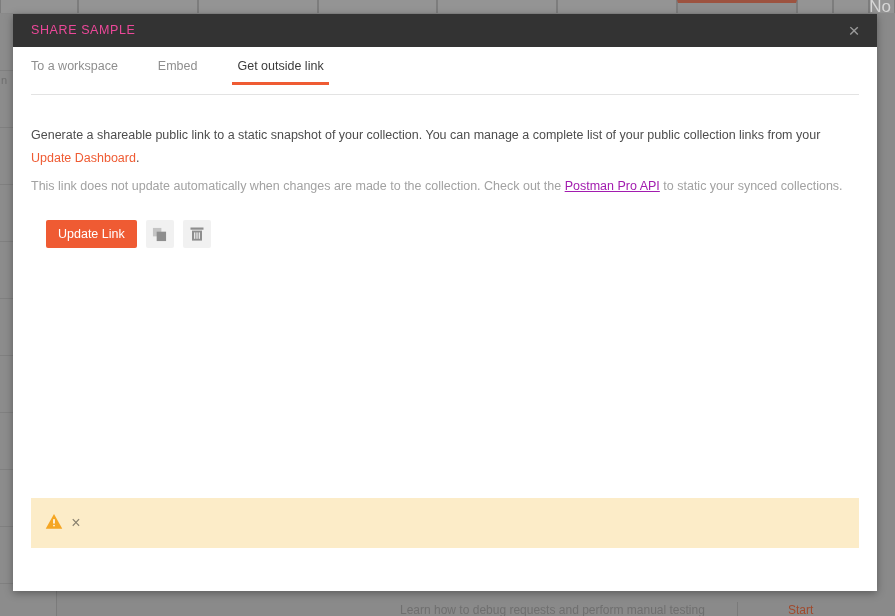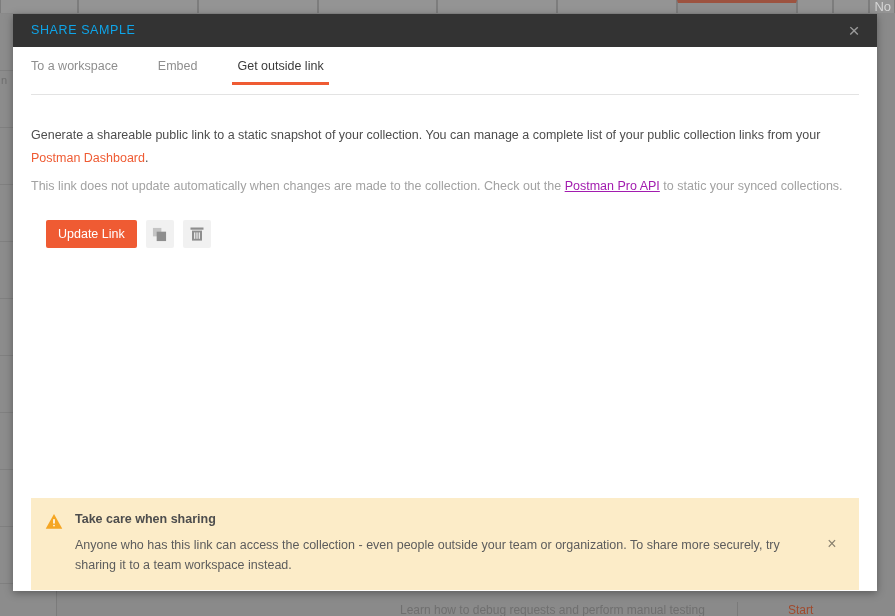--- a/index.html
+++ b/index.html
@@ -51,21 +51,21 @@
   }
   #bg-side-hint {
     position: absolute;
     left: 1px; top: 74px;
     font-size: 11px;
     color: #6f6f6f;
   }
   #bg-topright-label {
     position: absolute;
     right: 4px; top: 0px;
-    font-size: 13px;
+    font-size: 17px;
     color: #d6d6d6;
     line-height: 14px;
   }
   #bg-footer-hint {
     position: absolute;
     left: 400px; top: 603px;
     font-size: 12px;
     color: #6f6f6f;
     white-space: nowrap;
   }
@@ -97,21 +97,21 @@
     height: 33px;
     background: #333333;
     position: relative;
   }
   #modal-title {
     position: absolute;
     left: 18px; top: 0;
     line-height: 33px;
     font-size: 12.5px;
     letter-spacing: 0.6px;
-    color: #0ea5e9;
+    color: #ec4899;
   }
   #modal-close {
     position: absolute;
     right: 11px; top: 0;
     line-height: 33px;
     width: 24px;
     text-align: center;
     font-size: 19px;
     color: #9a9a9a;
     cursor: pointer;
@@ -324,21 +324,21 @@
       </div>
       <div class="tab active">
         <span>Get outside link</span>
       </div>
     </div>
   </div>
 
   <div id="body-area">
 
     <div id="desc-1">
-      <span>Generate a shareable public link to a static snapshot of your collection. You can manage a complete list of your public collection links from your </span><a id="desc-link-dashboard" href="#">Postman Dashboard</a><span>.</span>
+      <span>Generate a shareable public link to a static snapshot of your collection. You can manage a complete list of your public collection links from your </span><a id="desc-link-dashboard" href="#">Update Dashboard</a><span>.</span>
     </div>
 
     <div id="desc-2">
       <span>This link does not update automatically when changes are made to the collection. Check out the </span><a id="desc-link-proapi" href="#">Postman Pro API</a><span> to static your synced collections.</span>
     </div>
 
     <div id="link-row">
 
       <button id="update-link-button">Update Link</button>
 
@@ -363,20 +363,16 @@
   </div>
 
   <div id="warning-banner">
     <div id="warning-icon">
       <svg width="18" height="17" viewBox="0 0 20 18" aria-hidden="true">
         <path d="M10 0.8 L19.2 17 L0.8 17 Z" fill="#f5a623"></path>
         <rect x="9.1" y="6.2" width="1.8" height="5.4" rx="0.9" fill="#ffffff"></rect>
         <rect x="9.1" y="12.6" width="1.8" height="1.9" rx="0.9" fill="#ffffff"></rect>
       </svg>
     </div>
-    <div id="warning-text">
-      <div id="warning-title">Take care when sharing</div>
-      <div id="warning-body">Anyone who has this link can access the collection - even people outside your team or organization. To share more securely, try sharing it to a team workspace instead.</div>
-    </div>
     <div id="warning-close">×</div>
   </div>
 
 </div>
 
 </body></html>

